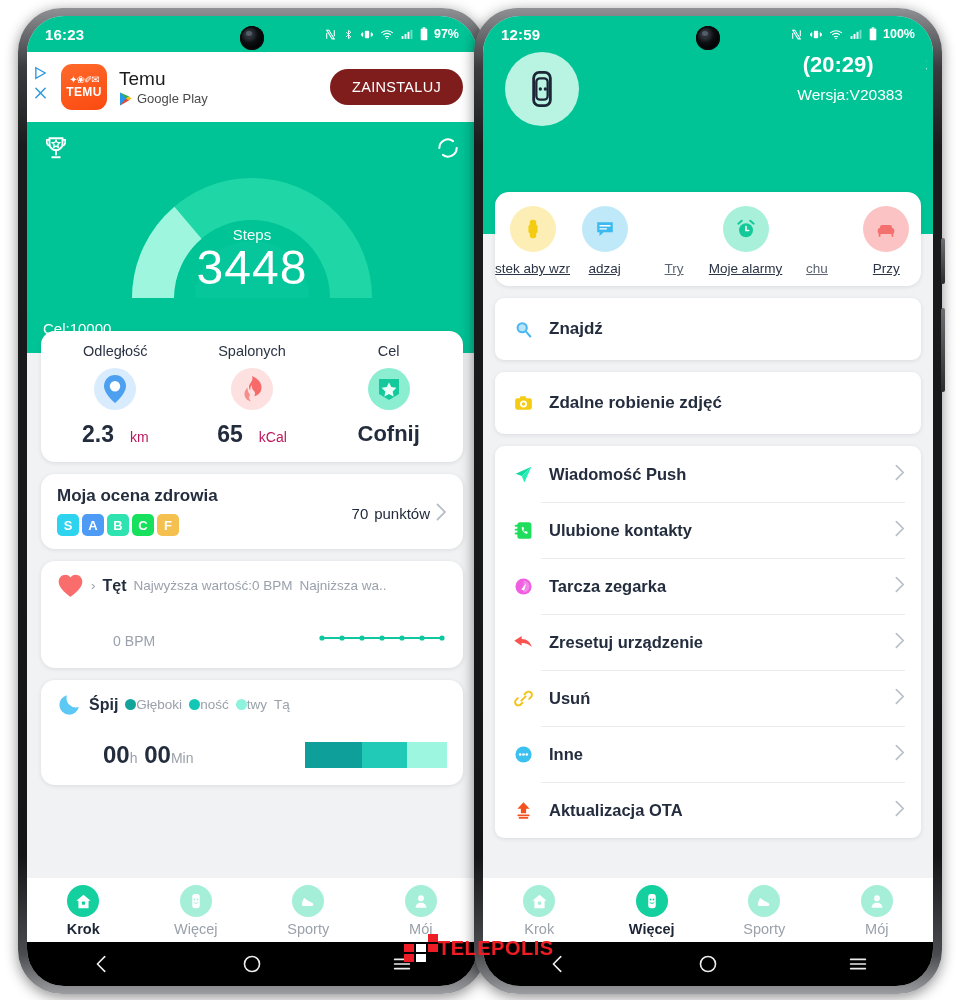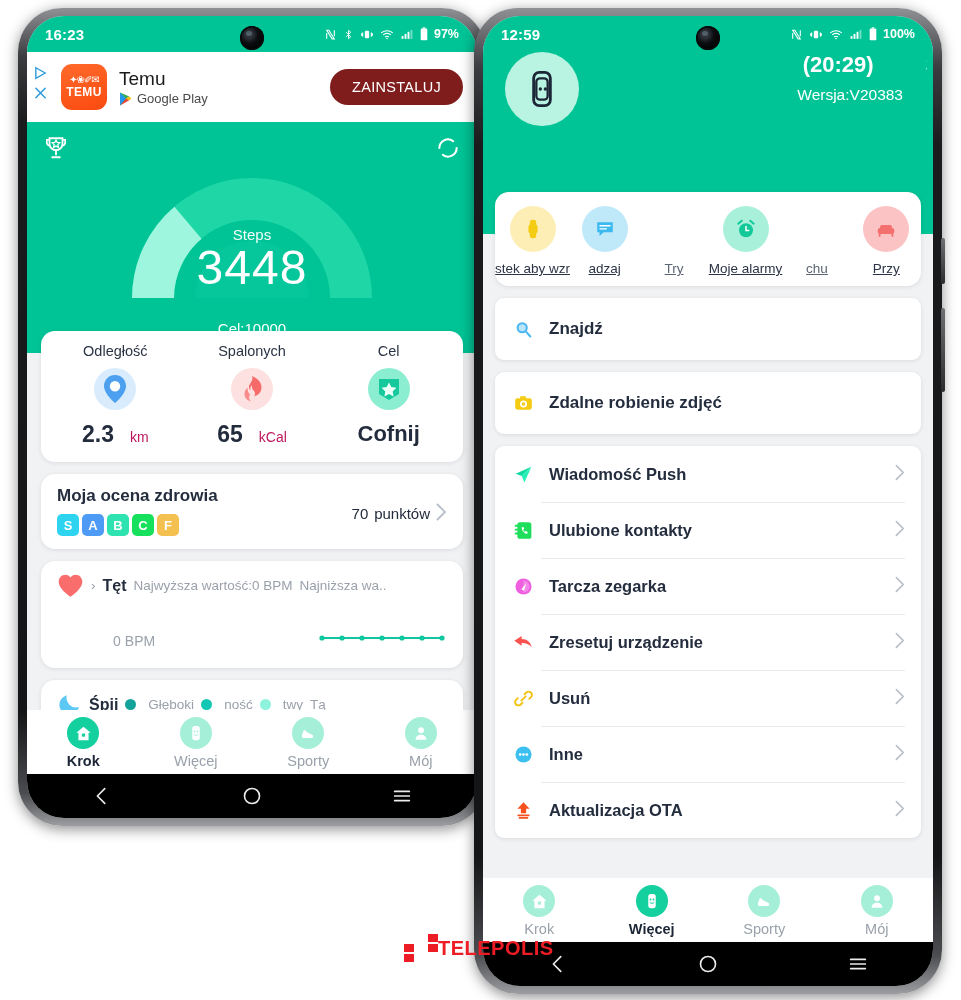--- a/index.html
+++ b/index.html
@@ -13,21 +13,21 @@
   .stage { position: relative; width: 961px; height: 1000px; }
 
   
   .phone {
     position: absolute;
     border-radius: 44px;
     background: linear-gradient(180deg,#8f9194 0%,#3a3c3f 6%,#1a1b1d 14%,#141517 86%,#4a4c4f 96%,#9b9da0 100%);
     padding: 8px 9px;
     box-shadow: 0 3px 14px rgba(0,0,0,.45);
   }
-  .phone.left  { left: 18px;  top: 8px;  width: 468px; height: 818px; }
+  .phone.left  { left: 18px;  top: 8px;  width: 468px; height: 986px; }
   .phone.right { left: 474px; top: 8px;  width: 468px; height: 986px; }
 
   .phone::before, .phone::after{
     content:""; position:absolute; width:4px; border-radius:3px;
     background: linear-gradient(180deg,#6d6f72,#2b2c2e);
   }
   .phone::before { right:-3px; top:230px; height:46px; }
   .phone::after  { right:-3px; top:300px; height:84px; }
 
   .screen {
@@ -89,21 +89,21 @@
   .app-l { flex:1; display:flex; flex-direction:column; background:#f1f2f4; overflow:hidden;}
   .hero { background:#00c496; padding: 8px 16px 16px; position:relative; }
   .hero-top { display:flex; align-items:center; height:36px;}
   .hero-top .sp{margin-left:auto;}
   .gauge-wrap{ position:relative; height:150px; display:flex;align-items:flex-start;justify-content:center;}
   .gauge-label{
     position:absolute; left:0; right:0; top:60px; text-align:center; color:#fff;
   }
   .gauge-label .lbl{ font-size:15px; opacity:.95;}
   .gauge-label .val{ font-size:48px; line-height:50px; font-weight:300; letter-spacing:1px;}
-  .goal { text-align:center; color:#fff; font-size:15px; margin-top:4px;}
+  .goal { color:#fff; font-size:15px; margin-top:4px;}
 
   .cards { padding: 0 14px; margin-top:-22px; position:relative; z-index:3;}
   .card {
     background:#fff; border-radius:14px; box-shadow:0 1px 4px rgba(20,30,40,.10);
     margin-bottom:12px;
   }
   .stats { display:flex; padding: 12px 6px 14px;}
   .stat { flex:1; text-align:center;}
   .stat .cap{ font-size:14.5px; color:#2b3445;}
   .stat .ic{ margin: 8px auto 6px; width:44px;height:44px;}
@@ -125,21 +125,21 @@
   .hr-head .t{ font-size:16px;font-weight:bold;color:#242d3e;}
   .hr-head .m{ font-size:13.5px;color:#9aa1ab;}
   .hr-body{ display:flex; align-items:center; margin-top:26px;}
   .hr-body .bpm{ font-size:24px;font-weight:bold;color:#232c3d;margin-left:52px;}
   .hr-body .bpm span{ font-size:14px;font-weight:normal;color:#9aa1ab;margin-left:4px;}
   .spark{ margin-left:auto; }
 
   .sleep { padding: 12px 16px 16px; }
   .sleep-head{ display:flex;align-items:center;gap:7px;}
   .sleep-head .t{ font-size:16px;font-weight:bold;color:#242d3e;}
-  .lg{ display:flex;align-items:center;gap:12px;font-size:13.5px;color:#9aa1ab;}
+  .lg{ display:flex;align-items:center;gap:0;font-size:13.5px;color:#9aa1ab;}
   .dot{ width:11px;height:11px;border-radius:50%;display:inline-block;}
   .sleep-body{ display:flex;align-items:center;margin-top:24px;}
   .sleep-body .dur{ font-size:24px;font-weight:bold;color:#232c3d;margin-left:46px;}
   .sleep-body .dur small{ font-size:14px;font-weight:normal;color:#9aa1ab;}
   .bar{ margin-left:auto; display:flex; height:26px; width:142px; }
 
   
   .app-r{ flex:1; display:flex; flex-direction:column; background:#f1f2f4; overflow:hidden;}
   .dev-hero{ background:#00c496; height:182px; flex:0 0 182px; display:flex; align-items:flex-start; padding: 0 6px 0 22px; position:relative;}
   .dev-ic{ width:74px;height:74px;border-radius:50%;background:#b9f4e2;display:flex;align-items:center;justify-content:center;flex:0 0 74px;}

